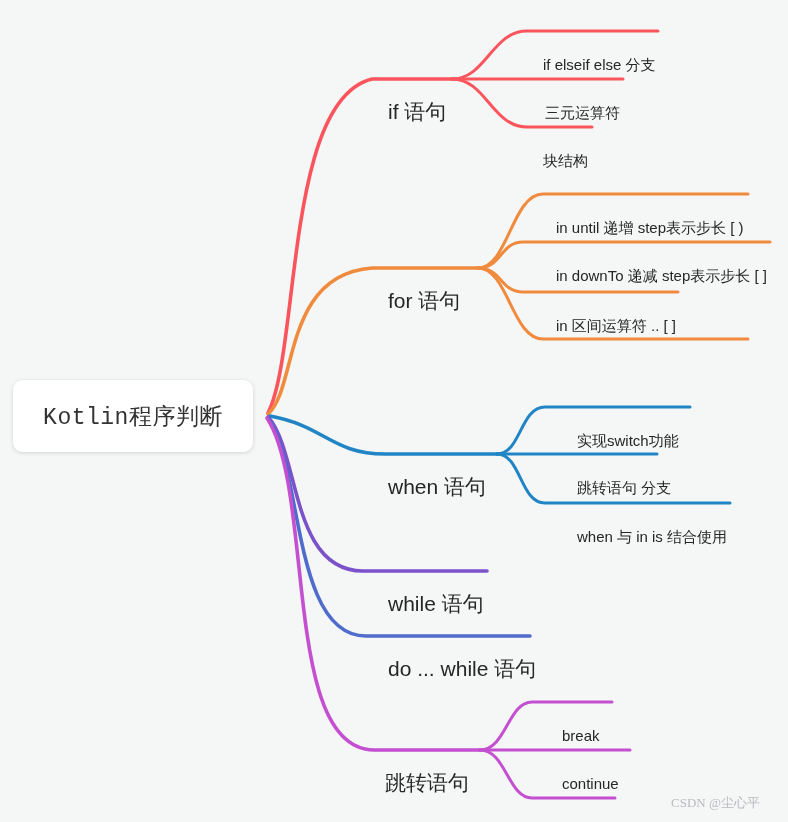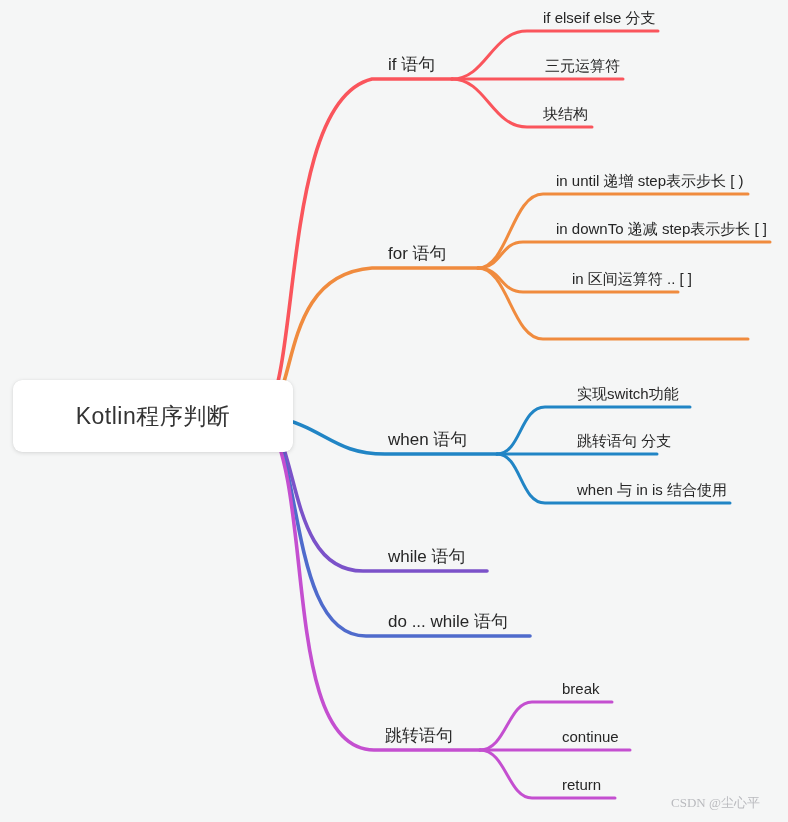--- a/index.html
+++ b/index.html
@@ -24,42 +24,44 @@
     position: absolute;
     left: 0; top: 0;
     z-index: 1;
   }
   .node-label {
     position: absolute;
     z-index: 2;
     color: #262626;
     white-space: nowrap;
     cursor: default;
+    margin-top: 47px;
   }
   .lvl1 {
-    font-size: 17px;
+    font-size: 21px;
     line-height: 22px;
   }
   .lvl2 {
     font-size: 15px;
     line-height: 20px;
   }
   .root-node {
     position: absolute;
     z-index: 3;
     left: 13px;
     top: 380px;
-    width: 280px;
+    width: 240px;
     height: 72px;
     background: #ffffff;
     border-radius: 9px;
     box-shadow: 0 1px 4px rgba(0,0,0,0.13), 0 0 1px rgba(0,0,0,0.08);
     display: flex;
     align-items: center;
     justify-content: center;
+    font-family: Liberation Mono, monospace;
   }
   .root-node .root-text {
     font-size: 23px;
     color: #333333;
     letter-spacing: 0.5px;
   }
   .watermark {
     position: absolute;
     z-index: 2;
     left: 671px;
@@ -125,21 +127,21 @@
   <div class="node-label lvl1" style="left:388px; top:546px;">while 语句</div>
   <div class="node-label lvl1" style="left:388px; top:611px;">do ... while 语句</div>
   <div class="node-label lvl1" style="left:385px; top:725px;">跳转语句</div>
 
   <div class="node-label lvl2" style="left:543px; top:8px;">if elseif else 分支</div>
   <div class="node-label lvl2" style="left:545px; top:56px;">三元运算符</div>
   <div class="node-label lvl2" style="left:543px; top:104px;">块结构</div>
 
   <div class="node-label lvl2" style="left:556px; top:219px;">in downTo 递减 step表示步长 [ ]</div>
   <div class="node-label lvl2" style="left:556px; top:171px;">in until 递增 step表示步长 [ )</div>
-  <div class="node-label lvl2" style="left:572px; top:269px;">in 区间运算符 .. [ ]</div>
+  <div class="node-label lvl2" style="left:556px; top:269px;">in 区间运算符 .. [ ]</div>
 
   <div class="node-label lvl2" style="left:577px; top:384px;">实现switch功能</div>
   <div class="node-label lvl2" style="left:577px; top:431px;">跳转语句 分支</div>
   <div class="node-label lvl2" style="left:577px; top:480px;">when 与 in is 结合使用</div>
 
   <div class="node-label lvl2" style="left:562px; top:679px;">break</div>
   <div class="node-label lvl2" style="left:562px; top:727px;">continue</div>
   <div class="node-label lvl2" style="left:562px; top:775px;">return</div>
 
   <div class="watermark">CSDN @尘心平</div>

